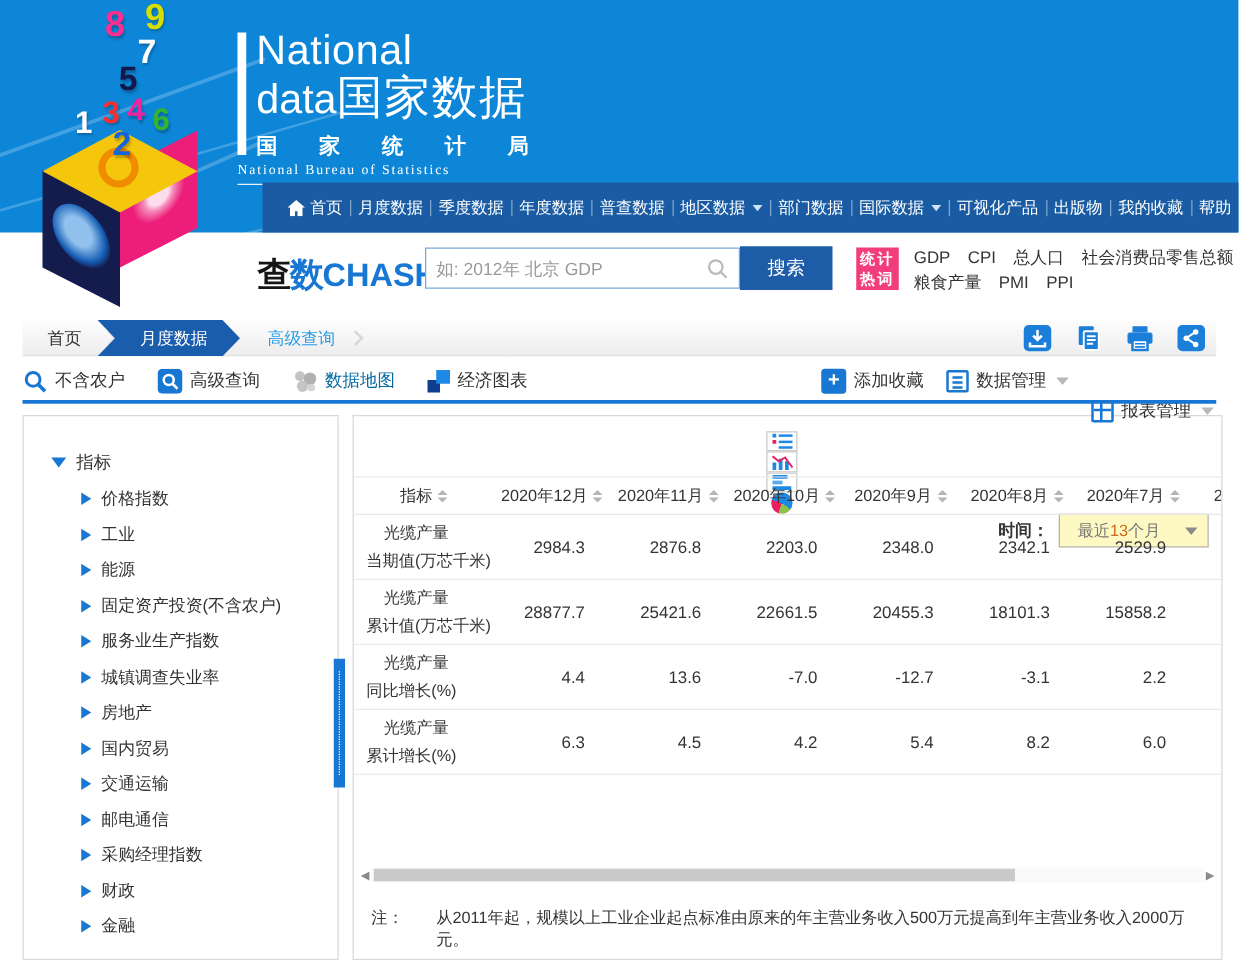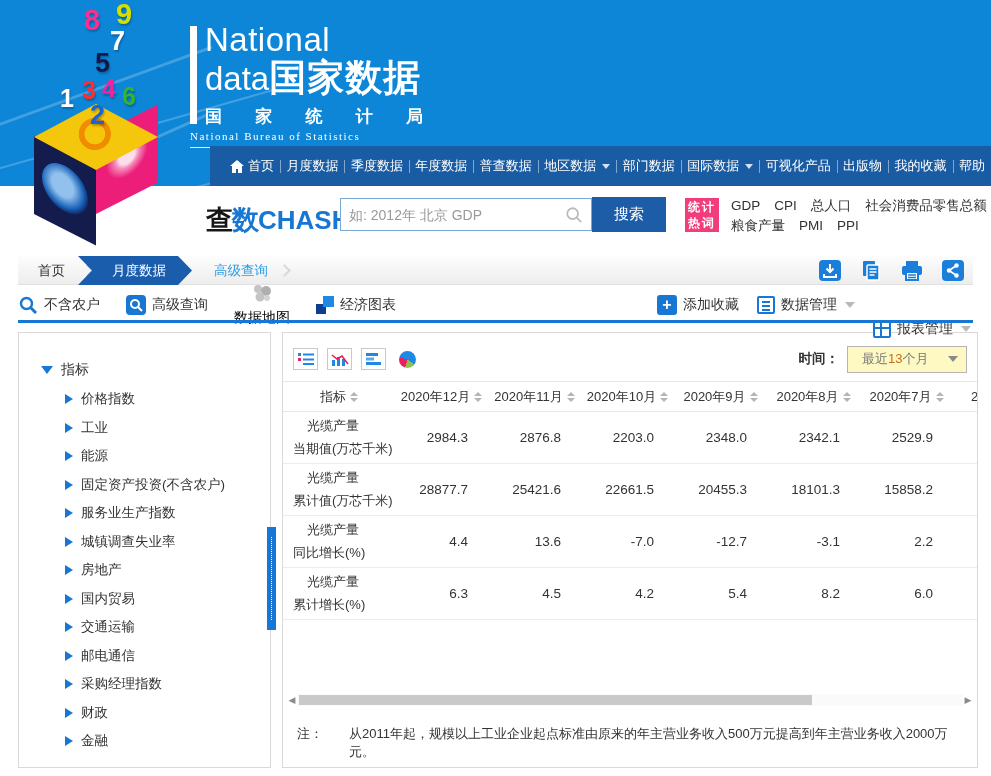--- a/index.html
+++ b/index.html
@@ -28,21 +28,21 @@
   .face-right { left:68px; top:36px; width:62px; height:78px; background:#ec1e79; transform:skewY(-27deg); transform-origin:top left; }
   .face-right::after { content:""; position:absolute; left:10px; top:12px; width:42px; height:52px; border-radius:50%;
               background:radial-gradient(circle at 50% 45%, #fff 0 22%, rgba(255,255,255,.55) 34%, #ec1e79 58%); opacity:.85; }
   .digit { position:absolute; font-weight:bold; font-size:27px; line-height:1; text-shadow:1px 2px 2px rgba(0,0,0,.25); z-index:4; }
 
   .brand { position:absolute; left:190px; top:22px; z-index:3; }
   .brand-bar { position:absolute; left:0; top:4px; width:7px; height:98px; background:#fff; }
   .brand-en1 { margin-left:15px; color:#fff; font-size:33px; line-height:36px; letter-spacing:.5px; }
   .brand-row2 { margin-left:15px; display:flex; align-items:baseline; }
   .brand-en2 { color:#fff; font-size:33px; line-height:40px; }
-  .brand-cn { color:#fff; font-size:37px; font-weight:bold; line-height:40px; letter-spacing:1px; }
+  .brand-cn { color:#fff; font-size:37px; font-weight:normal; line-height:40px; letter-spacing:1px; }
   .bureau-cn { margin-left:15px; margin-top:6px; width:218px; display:flex; justify-content:space-between;
                color:#fff; font-size:17px; font-weight:bold; }
   .bureau-en { margin-left:0; margin-top:2px; padding-bottom:5px; width:218px; color:#fff; font-size:11px;
                font-family:"Liberation Serif","DejaVu Serif",serif; letter-spacing:1.5px; border-bottom:1px solid rgba(255,255,255,.9); }
 
   
   .navstrip { position:absolute; left:210px; right:0; top:146px; height:40px; background:#1a5ca3;
               display:flex; align-items:center; padding-left:14px; z-index:3; }
   .nav-item { display:flex; align-items:center; gap:4px; color:#fff; font-size:13px; padding:0 6px; cursor:pointer; white-space:nowrap; }
   .nav-sep { width:1px; height:13px; background:rgba(255,255,255,.45); }
@@ -76,21 +76,21 @@
   .crumb-active { display:flex; align-items:center; background:#1a5dad; color:#fff; font-size:13.5px; padding:0 26px 0 34px; margin:0 0 0 -22px; cursor:pointer;
        clip-path:polygon(0 0, calc(100% - 14px) 0, 100% 50%, calc(100% - 14px) 100%, 0 100%, 14px 50%); }
   .crumb-link { display:flex; align-items:center; padding:0 10px 0 22px; font-size:13.5px; color:#2a9de4; cursor:pointer; }
   .crumb-icons { position:absolute; right:8px; top:3px; display:flex; gap:17px; }
   .cicon { width:24px; height:23px; cursor:pointer; }
 
   
   .toolbar { position:absolute; left:18px; top:289px; width:955px; height:31px; display:flex; align-items:center; z-index:1; }
   .toolbar::after { content:""; position:absolute; left:0; bottom:-3px; width:100%; height:3px; background:#1877d2; }
   .tool { display:flex; align-items:center; gap:6px; font-size:14px; color:#333; cursor:pointer; margin-right:26px; }
-  .tool.disabled { color:#000000; cursor:default;flex-direction:column; }
+  .tool.disabled { color:#0369a1; cursor:default; }
   .tool-right { margin-left:auto; display:flex; align-items:center; }
   .tool-right .tool { margin-right:18px; }
   .tool-right .tool:last-child { margin-right:2px;margin-top:48px; }
   .sq-blue { width:20px; height:20px; background:#1877d2; border-radius:3px; color:#fff; display:flex; align-items:center; justify-content:center; font-size:16px; font-weight:bold; }
   .dd-caret { width:0; height:0; border-left:5px solid transparent; border-right:5px solid transparent; border-top:6px solid #b9b9b9; margin-left:2px; }
   .doc-ico { width:18px; height:18px; border:2px solid #1877d2; border-radius:2px; position:relative; background:#fff; }
   .doc-ico i { position:absolute; left:3px; right:3px; height:2px; background:#1877d2; }
   .doc-ico i:nth-child(1){top:3px;} .doc-ico i:nth-child(2){top:7px;} .doc-ico i:nth-child(3){top:11px;}
   .grid-ico { width:18px; height:18px; border:2px solid #1877d2; border-radius:2px; position:relative; background:#fff; }
   .grid-ico::before { content:""; position:absolute; left:0; right:0; top:5px; height:2px; background:#1877d2; }
@@ -103,21 +103,21 @@
   .sidebar { position:absolute; left:18px; top:332px; width:253px; height:436px; border:1px solid #d9d9d9; background:#fff; }
   .tree { padding:28px 0 0 22px; }
   .tree-root { display:flex; align-items:center; gap:8px; font-size:14px; color:#333; cursor:pointer; margin-bottom:6px; }
   .tri-down { width:0; height:0; border-left:6px solid transparent; border-right:6px solid transparent; border-top:8px solid #1877d2; }
   .tree-item { display:flex; align-items:center; gap:8px; font-size:13.5px; color:#333; cursor:pointer; line-height:28.5px; padding-left:24px; white-space:nowrap; }
   .tri-right { width:0; height:0; border-top:5px solid transparent; border-bottom:5px solid transparent; border-left:8px solid #1877d2; flex:none; }
   .drag-handle { position:absolute; left:267px; top:527px; width:9px; height:103px; background:#1877d2; z-index:5; cursor:col-resize; }
   .drag-handle::after { content:""; position:absolute; left:4px; top:10px; bottom:10px; border-left:1px dotted #fff; }
 
   .mainpanel { position:absolute; left:282px; top:332px; width:696px; height:436px; border:1px solid #d9d9d9; background:#fff; overflow:hidden; }
-  .panel-controls { position:absolute; left:10px; right:10px; top:12px; height:28px; display:flex; align-items:center; }
+  .panel-controls { position:absolute; left:10px; right:10px; top:12px; height:28px; display:flex; align-items:center;flex-direction:column; }
   .view-btn { width:25px; height:22px; border:1px solid #c9c9c9; background:#fff; margin-right:9px; display:flex; align-items:center; justify-content:center; cursor:pointer; }
   .view-btn.noborder { border:none; }
   .pie-ico { width:17px; height:17px; border-radius:50%; background:conic-gradient(#1e88e5 0 35%, #8bc34a 35% 55%, #e91e63 55% 80%, #1e88e5 80% 100%); }
   .time-area { margin-left:auto; display:flex; align-items:center; gap:8px; }
   .time-label { font-size:13.5px; font-weight:bold; color:#333; }
   .time-select { width:120px; height:27px; border:1px solid #b5b5b5; background:#fef9c3; display:flex; align-items:center; padding:0 8px 0 14px; cursor:pointer; }
   .time-select .tv { font-size:13px; color:#777; }
   .time-select .tv-num { color:#c96a1c; }
   .time-caret { margin-left:auto; width:0; height:0; border-left:5px solid transparent; border-right:5px solid transparent; border-top:6px solid #8a8a8a; }
 

